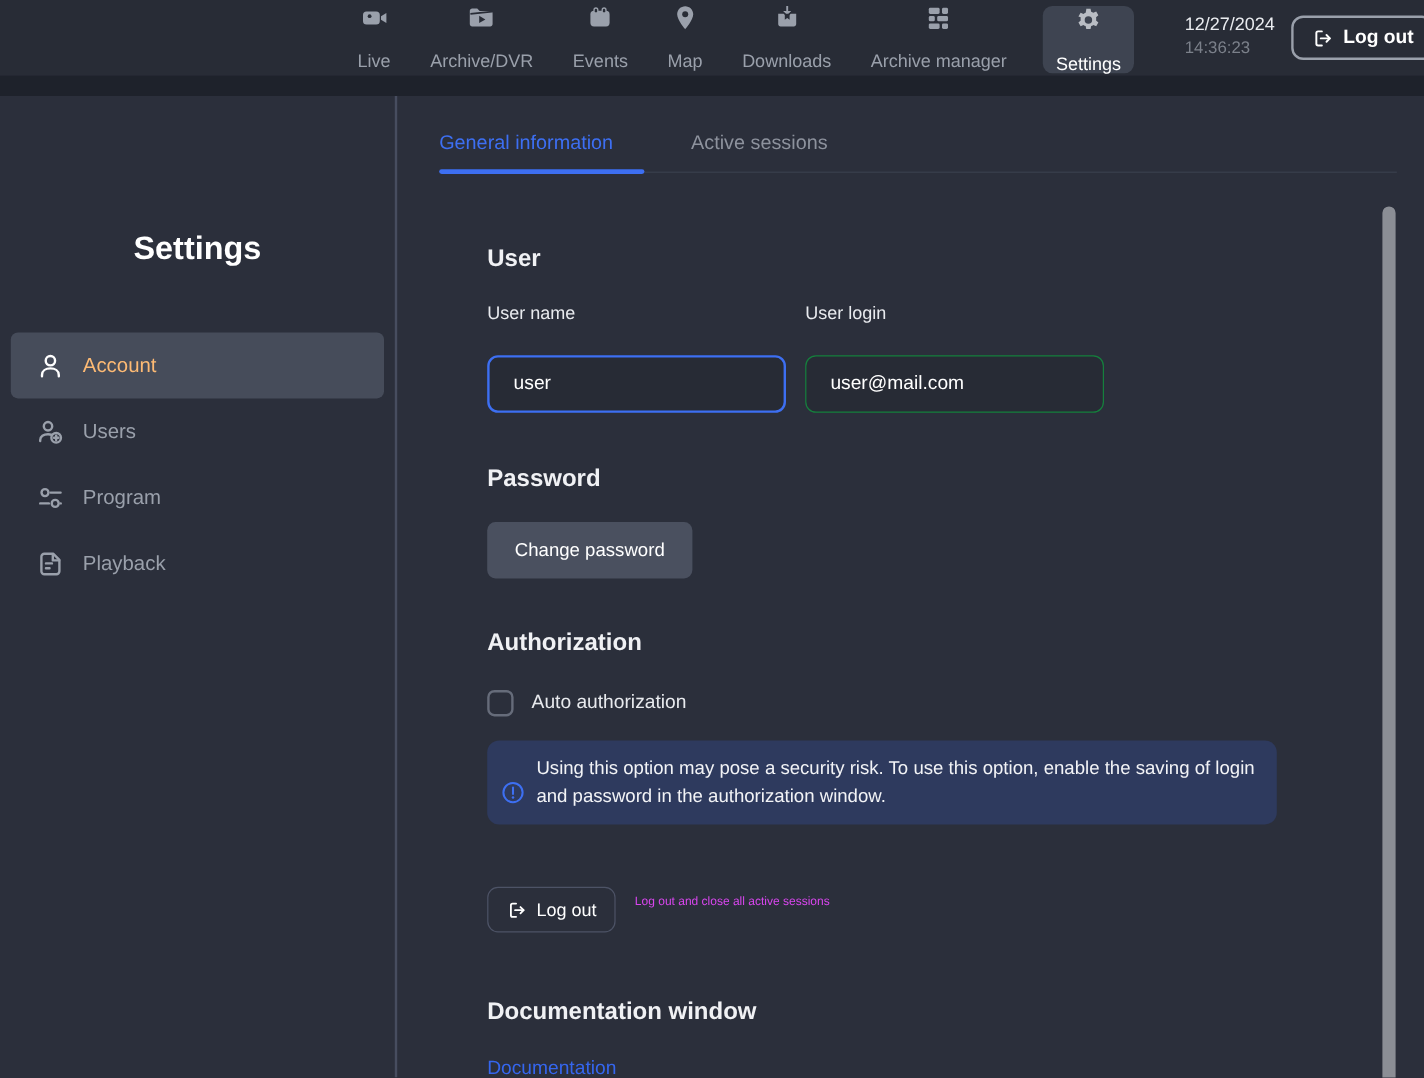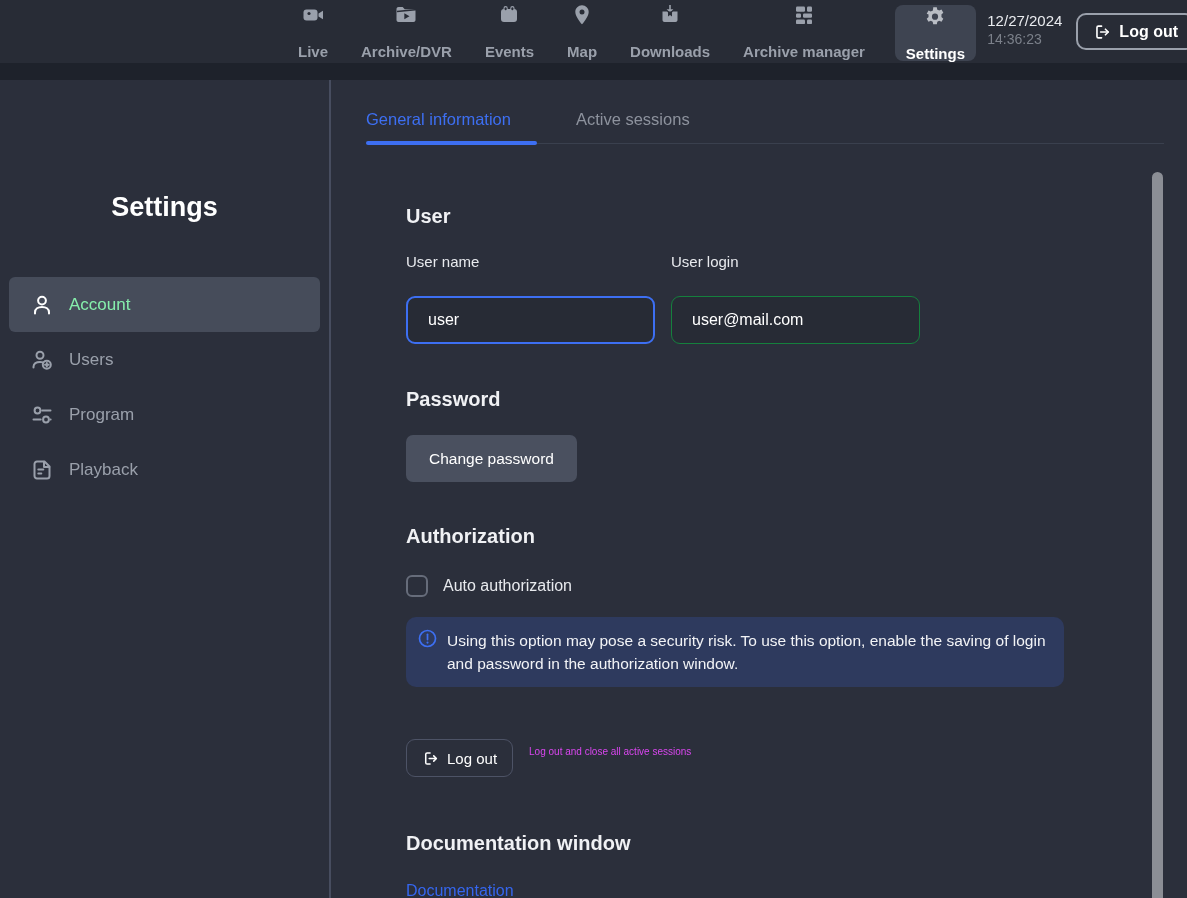--- a/index.html
+++ b/index.html
@@ -8,40 +8,40 @@
     font-family:"Liberation Sans", sans-serif;
     background:#2b2f3b;
     color:#eceef2;
     overflow:hidden;
     position:relative;
   }
   
   .topbar { height:63px; background:#282c36; display:flex; align-items:stretch; }
   .nav { display:flex; margin-left:295px; gap:27px; align-items:center; }
   .nav-item { display:flex; flex-direction:column; align-items:center; justify-content:center;
-              gap:16px; color:#9aa0ab; font-size:15px; height:63px; padding:0 3px; cursor:pointer; white-space:nowrap;font-weight:bold; }
+              gap:16px; color:#9aa0ab; font-size:15px; height:63px; padding:0 3px; cursor:pointer; white-space:nowrap; }
   .nav-item svg { display:block; fill:#9aa0ab; }
   .nav-item.active { background:#3e4451; border-radius:8px; height:56px; margin-top:3px; padding:0 11px; color:#ffffff; }
   .nav-item.active svg { fill:#b9bdc4; }
   .clock { margin-left:auto; padding-top:12px; line-height:1.25; white-space:nowrap; }
   .clock .date { color:#e9ebef; font-size:15px; }
   .clock .time { color:#7b808a; font-size:14px; }
   .btn-logout-top { margin:13px -8px 0 14px; height:37px; border:2px solid #9aa0ab; border-radius:10px;
                     background:transparent; color:#fff; font-size:16px; font-weight:600;
                     display:flex; align-items:center; gap:8px; padding:0 15px; cursor:pointer; white-space:nowrap; }
   .band { height:17px; background:#1e222b; }
   
   .content { display:flex; height:818px; }
   .sidebar { width:331px; flex-shrink:0; border-right:2px solid #474d5f; }
   .sidebar-title { margin-top:112px; text-align:center; font-size:27px; font-weight:700; color:#ffffff; }
   .menu { margin-top:54px; padding:0 9px; }
   .menu-item { display:flex; align-items:center; gap:14px; height:55px; padding-left:20px;
                color:#9aa0ab; font-size:17px; border-radius:6px; cursor:pointer; }
   .menu-item svg { stroke:#9aa0ab; fill:none; stroke-width:2; stroke-linecap:round; stroke-linejoin:round; display:block; }
-  .menu-item.active { background:#464c5a; color:#86efac; }
+  .menu-item.active { background:#464c5a; color:#fdba74; }
   .menu-item.active svg { stroke:#ffffff; }
   .main { flex:1; padding-left:35px; position:relative; }
   
   .tabs { display:flex; gap:39px; margin-top:30px; border-bottom:1px solid #3a404e; width:798px;text-align:center; }
   .tab { font-size:16.5px; color:#8d929d; padding-bottom:14px; position:relative; cursor:pointer; }
   .tab.active { color:#3d6ff2; padding-right:26px; }
   .tab.active::after { content:""; position:absolute; left:0; right:0; bottom:-2px; height:4px;
                        background:#3d6ff2; border-radius:2px; }
   
   .page { margin-left:40px; width:658px; }
@@ -53,21 +53,21 @@
                  color:#ffffff; font-size:16px; padding:0 20px; outline:none; font-family:"Liberation Sans",sans-serif; }
   .field input.focused { border:2px solid #3d6ff2; }
   .sec-password .h2 { margin-top:44px; }
   .btn-change { margin-top:24px; height:47px; padding:0 23px; background:#4a505f; border:none; border-radius:7px;
                 color:#ffffff; font-size:15.5px; cursor:pointer; font-family:"Liberation Sans",sans-serif; }
   .sec-auth .h2 { margin-top:43px; }
   .checkbox-row { margin-top:27px; display:flex; align-items:center; gap:15px; }
   .checkbox { width:22px; height:22px; border:2px solid #666c7a; border-radius:6px; background:transparent; cursor:pointer; }
   .checkbox-label { font-size:16px; color:#e8eaee; }
   .info-box { margin-top:20px; background:#2e3a5e; border-radius:10px; padding:12px 14px 12px 12px;
-              display:flex; gap:10px; align-items:flex-start; width:658px; }
+              display:flex; gap:10px; align-items:flex-end; width:658px; }
   .info-box svg { flex-shrink:0; }
   .info-text { font-size:15.5px; color:#f2f3f6; line-height:23px; }
   .logout-row { margin-top:52px; display:flex; gap:16px; align-items:flex-start; }
   .btn-logout-main { height:38px; border:1px solid #4d5366; border-radius:9px; background:transparent;
                      color:#ffffff; font-size:15px; display:flex; align-items:center; gap:8px; padding:0 15px;
                      cursor:pointer; font-family:"Liberation Sans",sans-serif; }
   .logout-desc { color:#d946ef; font-size:10px; line-height:25px; width:232px; }
   .sec-docs .h2 { margin-top:55px; }
   .doc-link { display:inline-block; margin-top:27px; color:#3566ee; font-size:16px; text-decoration:none; cursor:pointer; }
   

